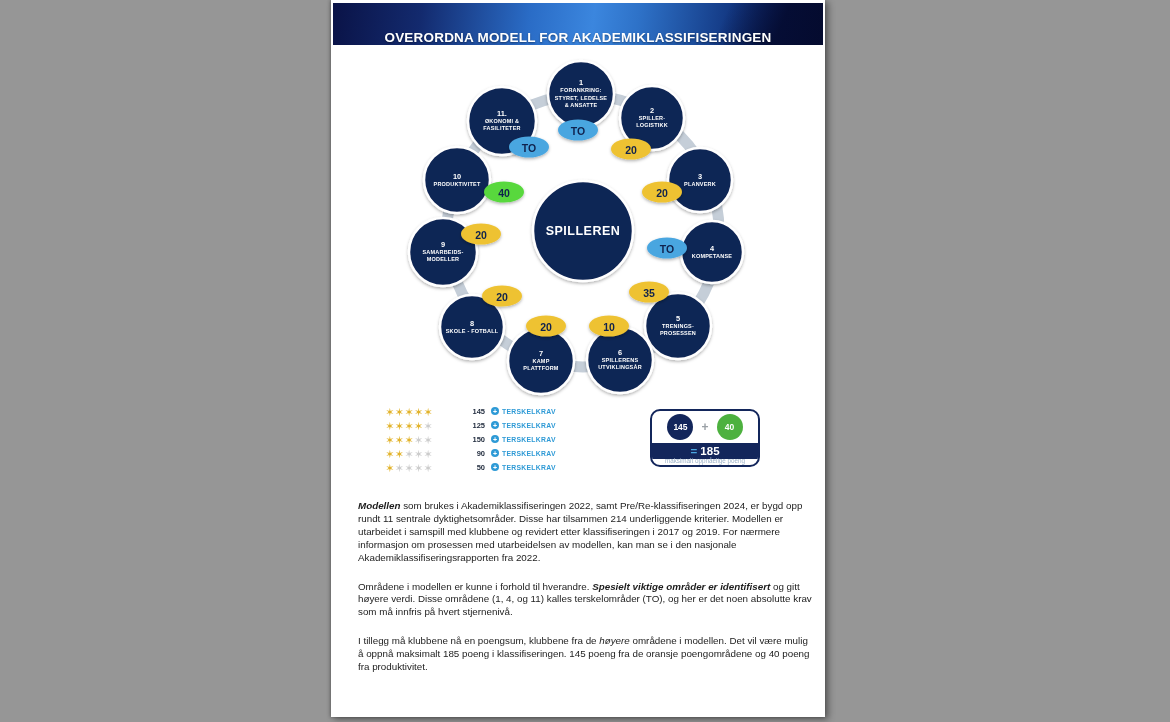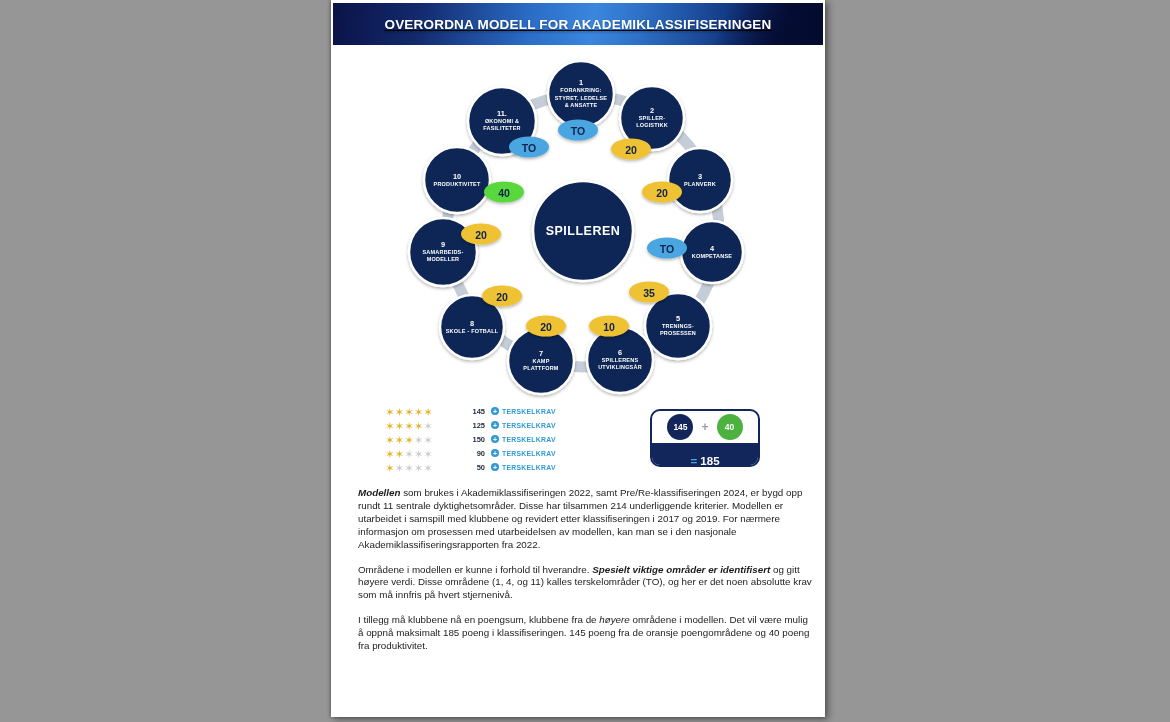--- a/index.html
+++ b/index.html
@@ -10,25 +10,24 @@
     position:relative; width:1170px; height:722px;
     background:#969696; overflow:hidden;
   }
   .page {
     position:absolute; left:331px; top:0; width:494px; height:717px;
     background:#ffffff;
     box-shadow:3px 2px 7px rgba(0,0,0,0.45), -1px 0 3px rgba(0,0,0,0.25);
   }
   .banner {
     position:absolute; left:2px; top:3px; width:490px; height:42px;
-    display:flex; align-items:center; justify-content:center;
+    display:flex; align-items:flex-end; justify-content:center;
     background:
       linear-gradient(115deg, rgba(0,0,0,0) 78%, rgba(4,10,45,0.85) 90%),
       linear-gradient(97deg, #0a1347 0%, #132a6e 18%, #2a6cc6 40%, #3b86de 53%, #2e72c8 62%, #143a85 80%, #0a1d5c 92%, #061038 100%);
-    text-decoration: underline;
   }
   .banner-title {
     color:#ffffff; font-weight:bold; font-size:13.5px; letter-spacing:0.2px;
     text-shadow:0 1px 2px rgba(0,0,0,0.4); white-space:nowrap;
   }
   #diagram-svg { position:absolute; left:0; top:55px; }
   #diagram-svg text { font-family:"Liberation Sans", sans-serif; }
 
   .legend { position:absolute; left:54px; top:404px; }
   .legend-row { display:flex; align-items:center; height:14px; }
@@ -50,30 +49,30 @@
   }
   .scorebox-top { height:32px; display:flex; align-items:center; justify-content:center; gap:8px; }
   .score-circle {
     width:26px; height:26px; border-radius:50%;
     color:#fff; font-weight:bold; font-size:8.5px;
     display:flex; align-items:center; justify-content:center;
   }
   .score-circle.navy { background:#13265b; }
   .score-circle.green { background:#4db13f; }
   .score-plus { color:#9aa0a6; font-weight:bold; font-size:12px; }
-  .scorebox-bottom { background:#13265b; height:24px; text-align:center; padding-top:12px; }
+  .scorebox-bottom { background:#13265b; height:16px; text-align:center; padding-top:2px; }
   .score-total { font-size:11.5px; font-weight:bold; color:#ffffff; line-height:12px; }
   .score-total .eq { color:#4aa6e0; }
   .score-caption { font-size:6.3px; color:#9db2c9; line-height:7px; }
 
   .textblock {
     position:absolute; left:27px; top:484px; width:456px;
     font-size:9.8px; line-height:12.9px; color:#1c1c1c;
   }
-  .textblock p { margin:3px 0 12px 0; }
+  .textblock p { margin:16px 0 12px 0; }
   .textblock .b { font-weight:bold; }
   .textblock .i { font-style:italic; }
 </style>
 </head>
 <body>
 
 <div class="stage">
   <div class="page">
 
     <div class="banner">

